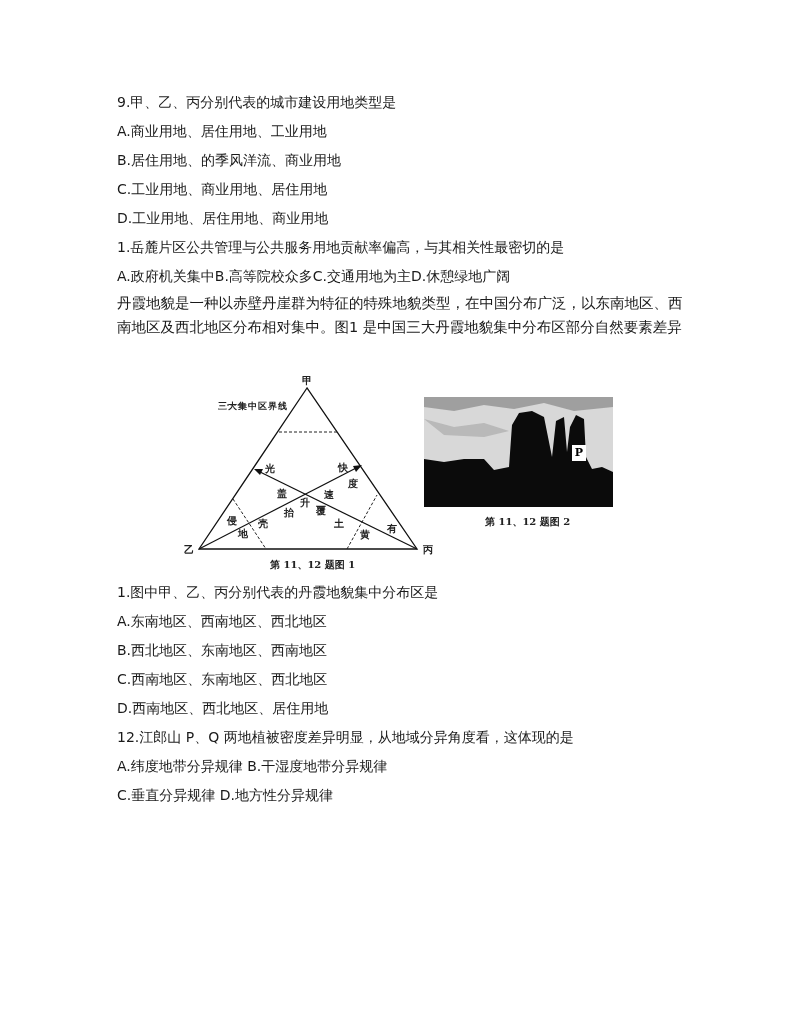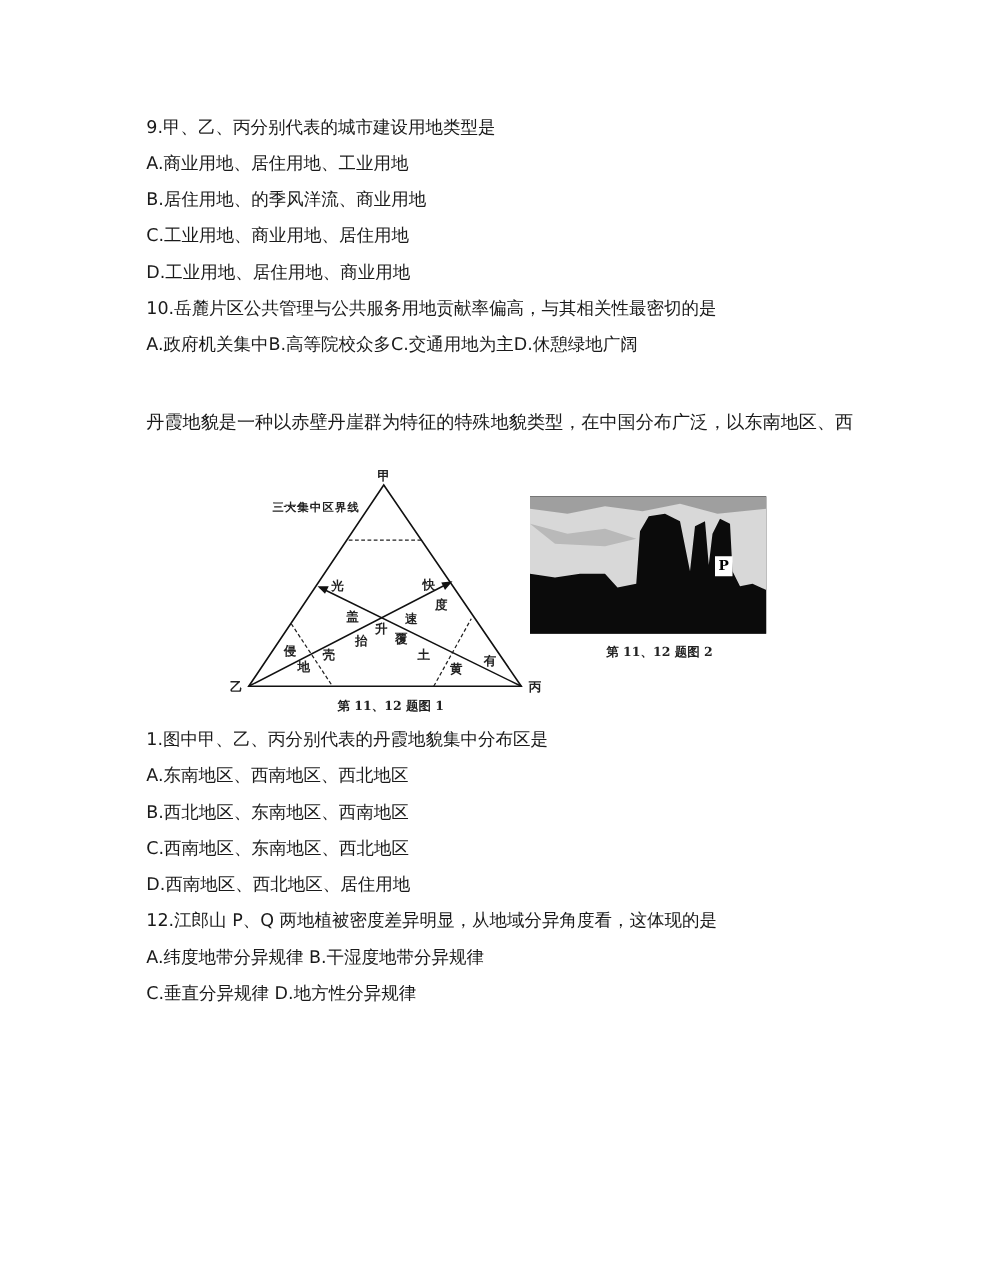--- a/index.html
+++ b/index.html
@@ -1,41 +1,42 @@
 <!DOCTYPE html>
 <html><head>
 <meta charset="utf-8">
 <style>
   html, body { margin: 0; padding: 0; background: #ffffff; }
   body { width: 794px; height: 1028px; position: relative; overflow: hidden;
          font-family: "DejaVu Sans", "Liberation Sans", sans-serif; color: #1a1a1a; }
   .line { position: absolute; left: 117px; font-size: 14px; line-height: 20px; white-space: nowrap; }
-  .para { position: absolute; left: 117px; width: 560px; font-size: 14.5px; line-height: 24px; margin-top: 35px; }
+  .para { position: absolute; left: 117px; width: 560px; font-size: 14.5px; line-height: 24px; }
   .para span { display: block; white-space: nowrap; }
   .fig { position: absolute; }
   .caption { position: absolute; font-family: "DejaVu Serif", "Liberation Serif", serif;
              font-size: 10px; font-weight: bold; color: #222; white-space: nowrap; }
   .photo { position: absolute; left: 424px; top: 397px; width: 189px; height: 110px; background: #0b0b0b; overflow: hidden; }
   .p-label { position: absolute; left: 572px; top: 445px; width: 14px; height: 16px; background: #fff;
              font-family: "DejaVu Serif", serif; font-weight: bold; font-size: 11px; line-height: 16px; text-align: center; color: #000; }
 </style>
 </head>
 <body>
 
 <div class="line" style="top:92px">9.甲、乙、丙分别代表的城市建设用地类型是</div>
 <div class="line" style="top:121px">A.商业用地、居住用地、工业用地</div>
 <div class="line" style="top:150px">B.居住用地、的季风洋流、商业用地</div>
 <div class="line" style="top:179px">C.工业用地、商业用地、居住用地</div>
 <div class="line" style="top:208px">D.工业用地、居住用地、商业用地</div>
 
-<div class="line" style="top:237px">10.岳麓片区公共管理与公共服务用地贡献率偏高，与其相关性最密切的是</div>
+<div class="line" style="top:237px">1.岳麓片区公共管理与公共服务用地贡献率偏高，与其相关性最密切的是</div>
 <div class="line" style="top:266px">A.政府机关集中B.高等院校众多C.交通用地为主D.休憩绿地广阔</div>
 
 <div class="para" style="top:291px">
   <span>丹霞地貌是一种以赤壁丹崖群为特征的特殊地貌类型，在中国分布广泛，以东南地区、西</span>
+  <span>南地区及西北地区分布相对集中。图1 是中国三大丹霞地貌集中分布区部分自然要素差异</span>
 </div>
 
 <svg class="fig" style="left:0;top:0" width="794" height="1028" viewBox="0 0 794 1028">
 
   <line x1="227" y1="405" x2="249" y2="405" stroke="#222" stroke-width="1" stroke-dasharray="2,1.5"></line>
 
   <polygon points="307,388 199,549 417,549" fill="none" stroke="#111" stroke-width="1.3"></polygon>
 
   <line x1="279" y1="432" x2="337" y2="432" stroke="#222" stroke-width="1" stroke-dasharray="3,2"></line>
   <line x1="233" y1="499" x2="266" y2="549" stroke="#222" stroke-width="1" stroke-dasharray="3,2"></line>

